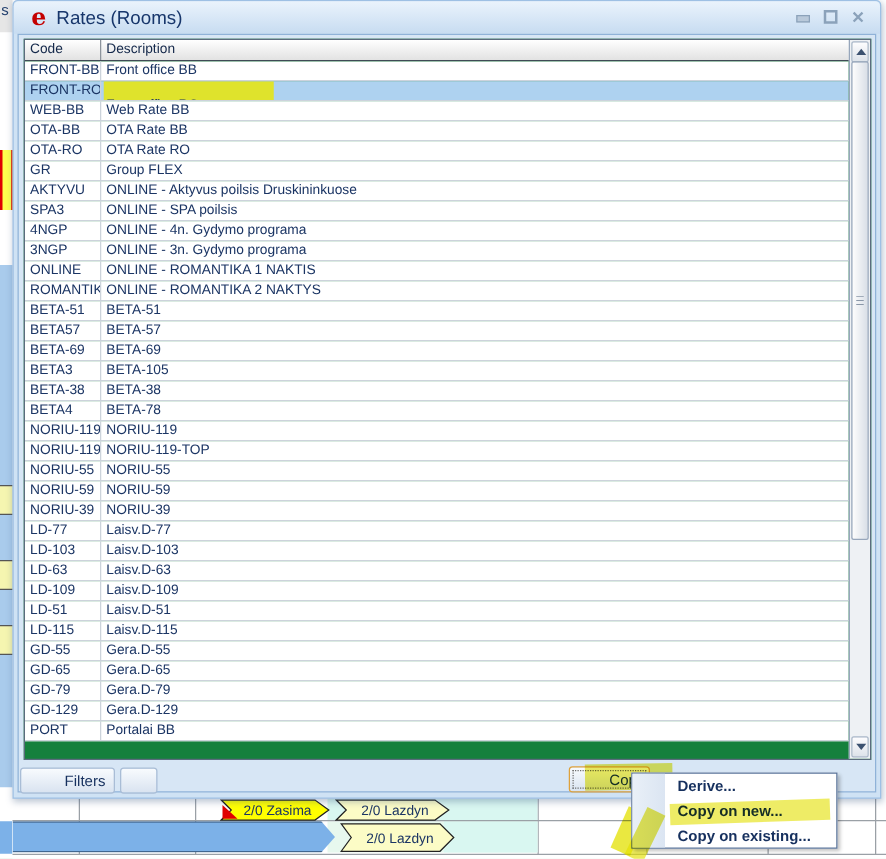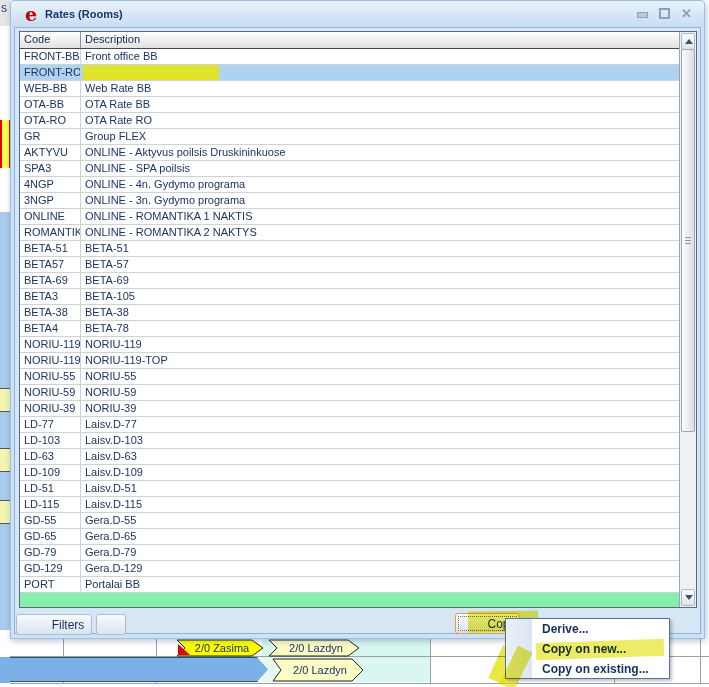--- a/index.html
+++ b/index.html
@@ -12,34 +12,34 @@
 
   
   .window{position:absolute;left:10px;top:0;width:695px;height:639px;
           background:#cfe2f4;border:1px solid #9ec0e4;border-radius:4px 4px 0 0;
           box-sizing:border-box;box-shadow:1px 2px 6px rgba(60,90,130,.35);}
   .titlebar{position:absolute;left:0;top:0;right:0;height:26px;
             background:linear-gradient(#eaf3fc,#c7dcf1);
             border-radius:4px 4px 0 0;display:flex;align-items:center;}
   .logo-e{color:#c40000;font-weight:bold;font-size:19px;line-height:19px;
           margin-left:14px;font-family:"DejaVu Serif",serif;}
-  .title-text{color:#17366b;font-size:11px;font-weight:bold;margin-left:8px;}
+  .title-text{color:#17366b;font-size:15px;font-weight:normal;margin-left:8px;}
   .win-controls{position:absolute;right:12px;top:7px;display:flex;gap:11px;align-items:center;}
   .wc{width:11px;height:11px;position:relative;cursor:default;}
   .wc-min::after{content:"";position:absolute;left:0;right:0;top:4px;height:4px;
                  border:1px solid #8ba2ba;background:#b9c9da;}
   .wc-res::after{content:"";position:absolute;inset:0;border:2px solid #8ba2ba;}
   .wc-close{color:#8ba2ba;font-size:13px;font-weight:bold;line-height:11px;text-align:center;}
 
   .panel{position:absolute;left:3px;right:3px;top:26px;bottom:4px;
          background:#d7e6f5;border:1px solid #8fb2d8;box-sizing:border-box;}
 
   
   .grid{position:absolute;left:4px;top:3px;width:678px;height:577px;
-        background:#86efac;border:1px solid #5a6b7d;box-sizing:border-box;}
+        background:#15803d;border:1px solid #5a6b7d;box-sizing:border-box;}
   .grid-header{display:flex;height:16px;background:linear-gradient(#ffffff,#e2e2e2);
                border-bottom:1px solid #3f4a55;color:#14284a;font-size:11px;}
   .gh-cell{padding:1px 0 0 4px;box-sizing:border-box;border-right:1px solid #8d949c;}
   .gh-code{width:61px;}
   .gh-desc{flex:1;}
   .rows{position:absolute;left:0;top:17px;right:17px;bottom:0;overflow:hidden;}
   .trow{display:flex;height:16px;box-sizing:border-box;border-bottom:1px solid #ccd3db;
         color:#1b3564;font-size:11px;line-height:15px;background:#fff;}
   .trow.sel{background:#aed2f0;}
   .tcell{padding:0 0 0 4px;box-sizing:border-box;overflow:hidden;white-space:nowrap;}

